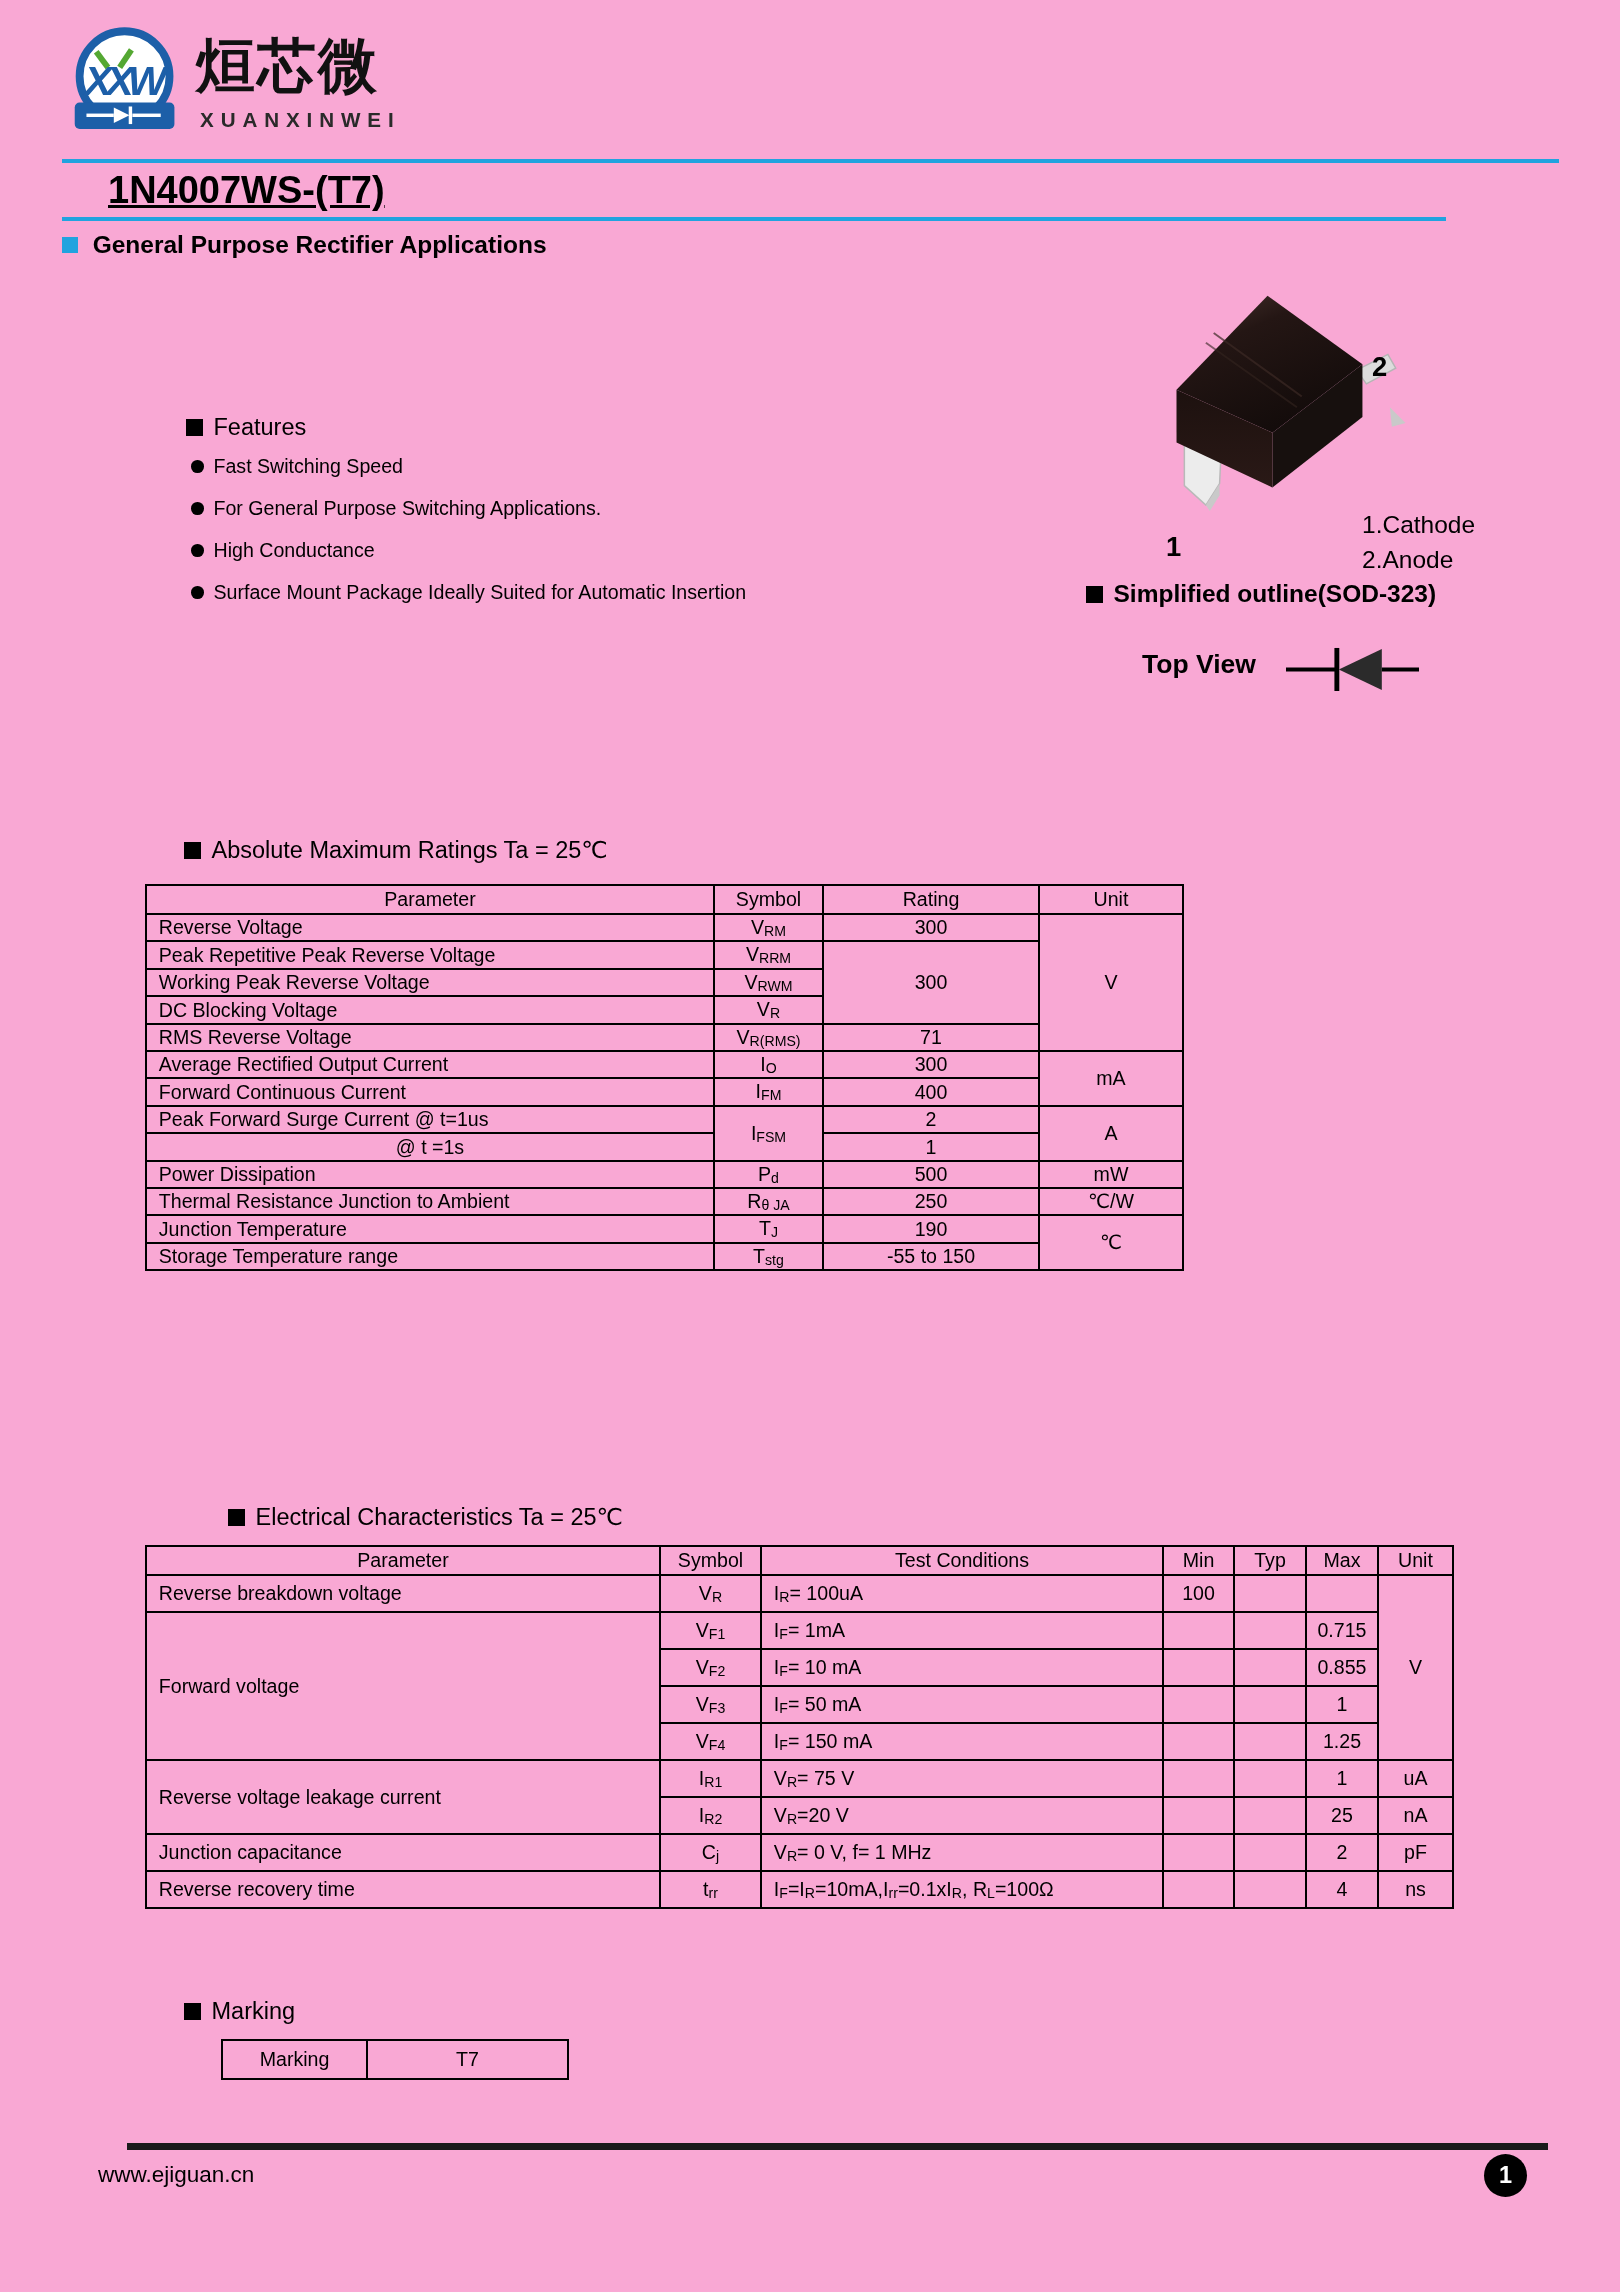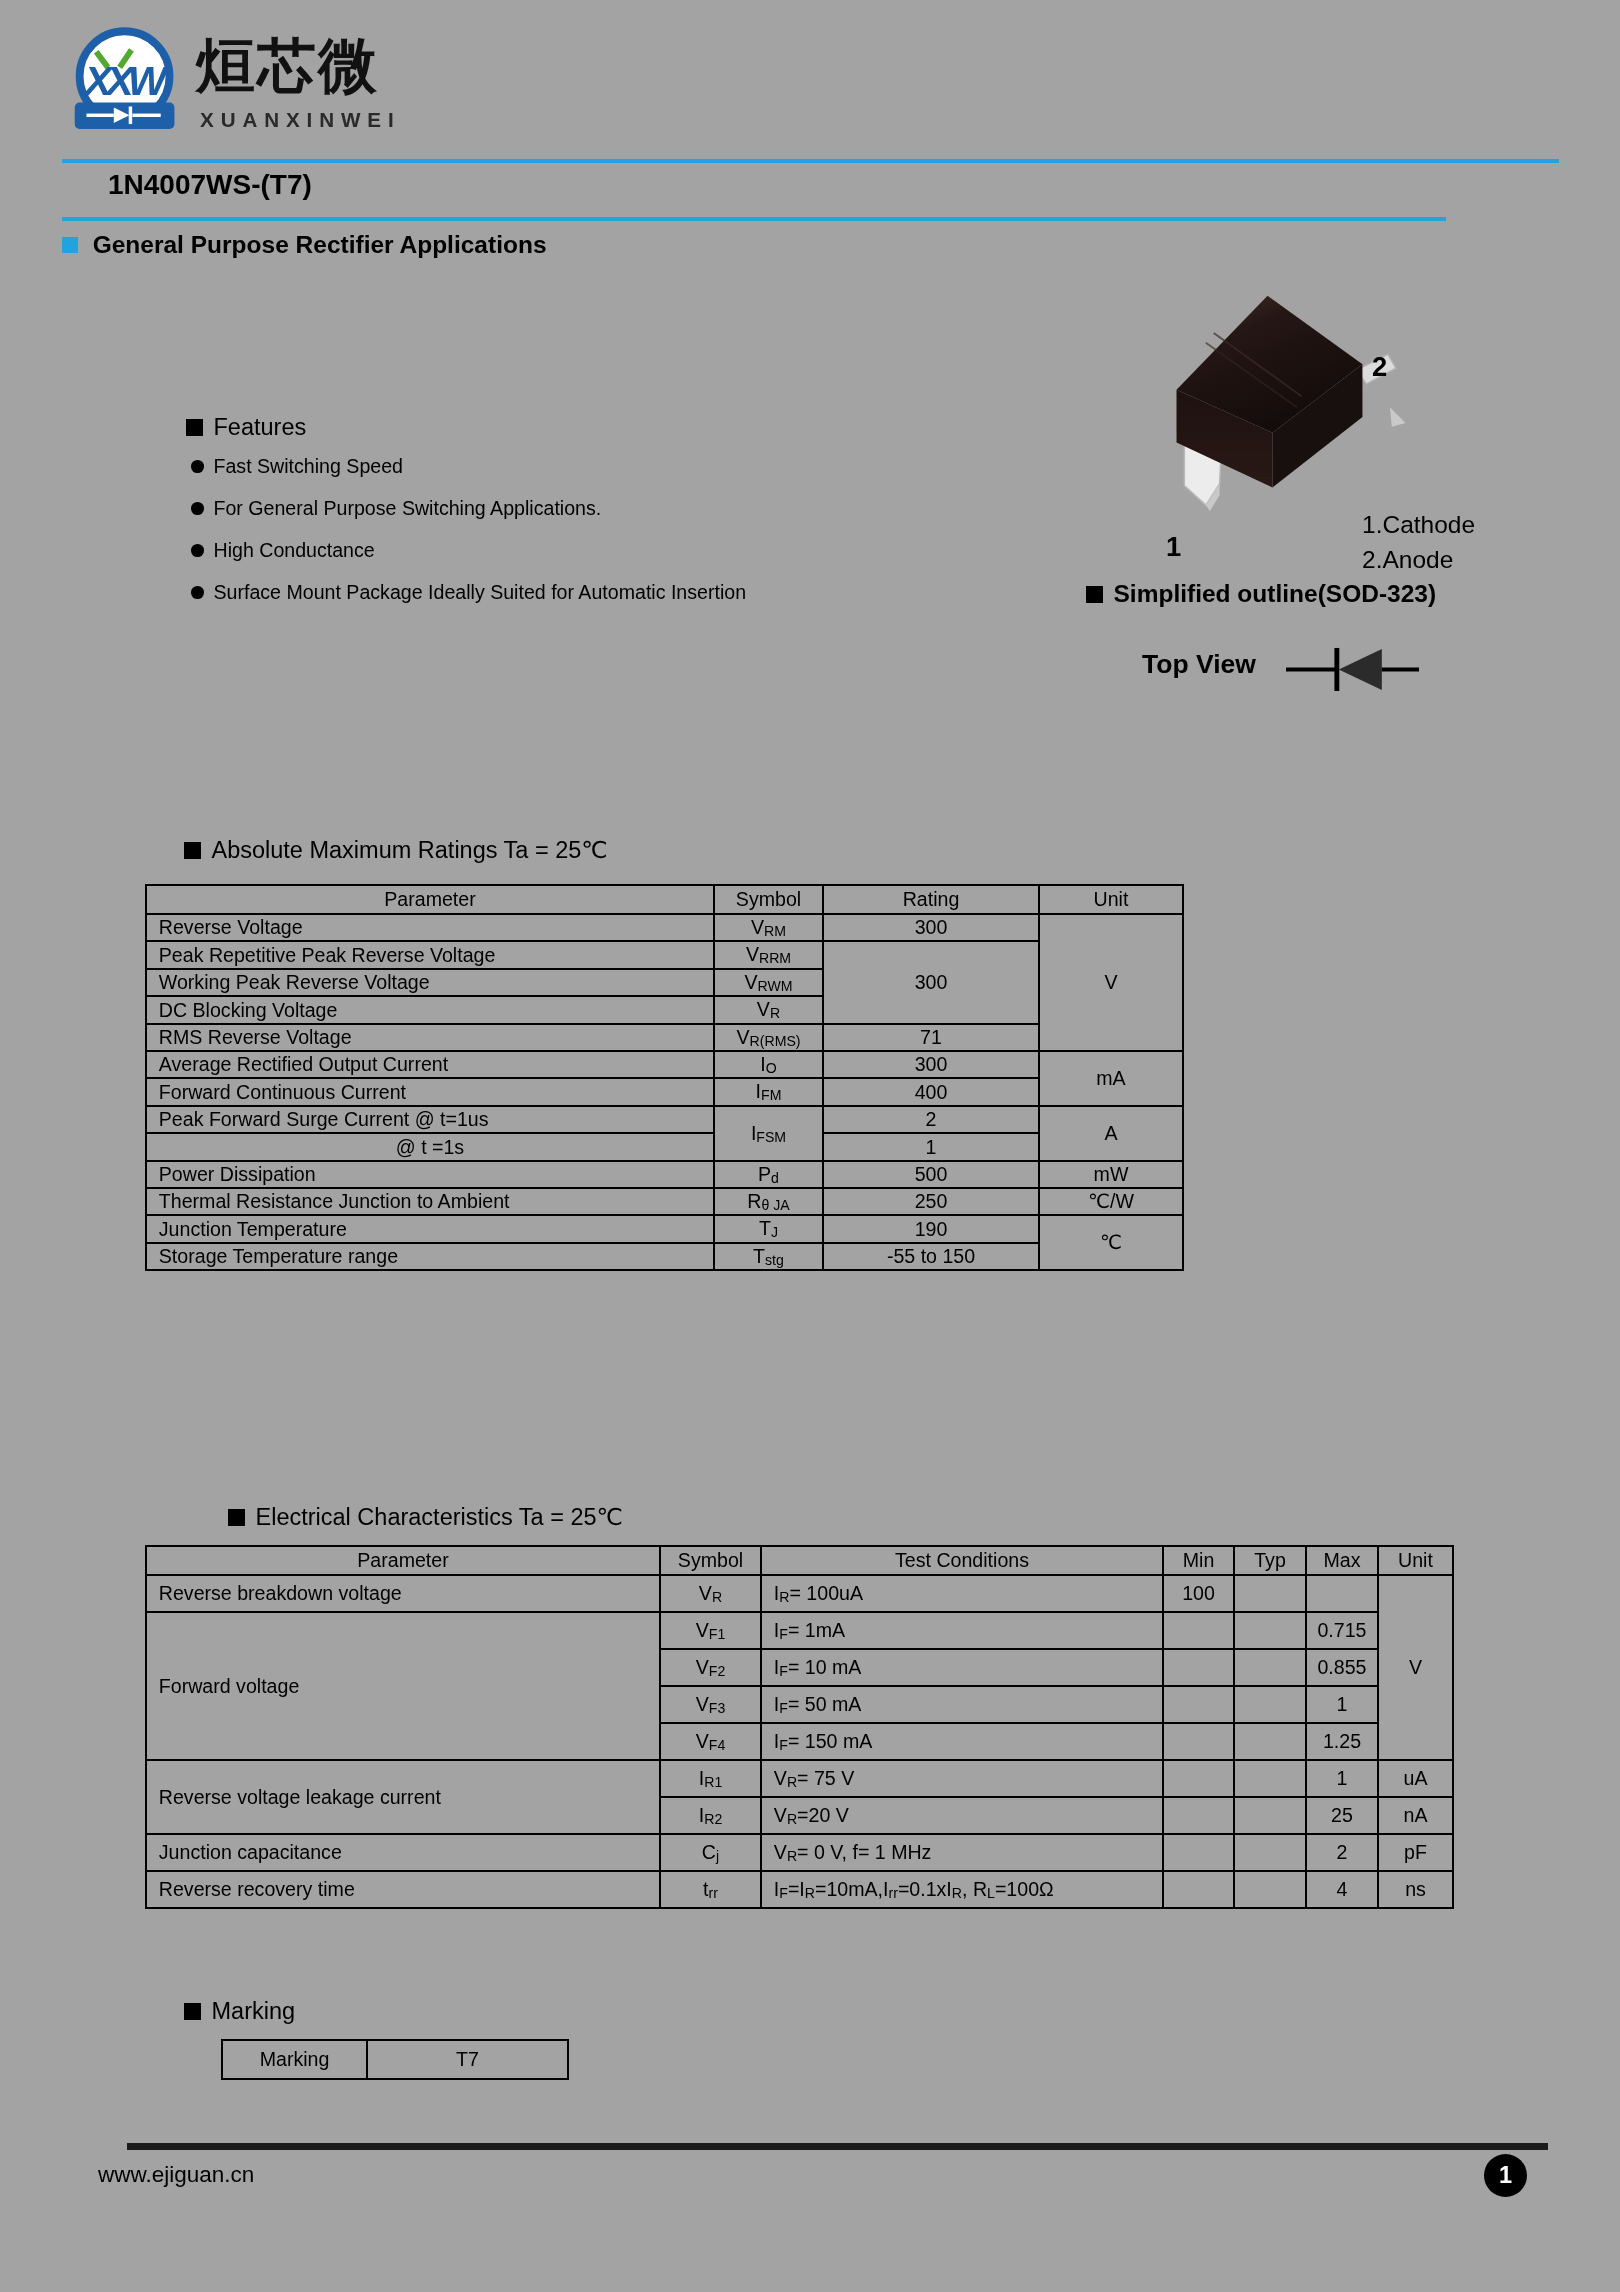--- a/index.html
+++ b/index.html
@@ -1,28 +1,28 @@
 <!DOCTYPE html>
 <html><head>
 <meta charset="utf-8">
 <style>
   html,body { margin:0; padding:0; background:#888; }
   .page {
-    position:relative; width:1620px; height:2293px; background:#a3a3a3;
+    position:relative; width:1620px; height:2293px; background:#f9a8d4;
     font-family:"Liberation Sans","DejaVu Sans",sans-serif; color:#000;
     margin:0 auto; overflow:hidden;
   }
   .abs { position:absolute; }
   sub { font-size:0.72em; vertical-align:-0.14em; }
 
   
   .zh-name { font-size:59px; font-weight:bold; letter-spacing:2px; color:#111; line-height:1; }
   .en-name { font-size:20.6px; font-weight:bold; letter-spacing:6.9px; color:#2a2a2a; line-height:1; }
   .blue-line { background:#21a3df; height:3.9px; }
-  .part-number { font-size:28px; font-weight:bold; line-height:1; }
+  .part-number { font-size:38px; font-weight:bold; line-height:1;text-decoration:underline; }
   .app-row { display:flex; align-items:center; gap:15px; }
   .sq-blue { width:15.7px; height:15.7px; background:#21a3df; flex:0 0 auto; }
   .app-title { font-size:24.5px; font-weight:bold; line-height:1; }
 
   
   .sec-head { display:flex; align-items:center; gap:10.8px; }
   .sq-black { width:16.7px; height:16.7px; background:#000; flex:0 0 auto; }
   .sec-label { font-size:23.5px; line-height:1; }
   .sec-label.bold { font-weight:bold; font-size:24.5px; }
 

